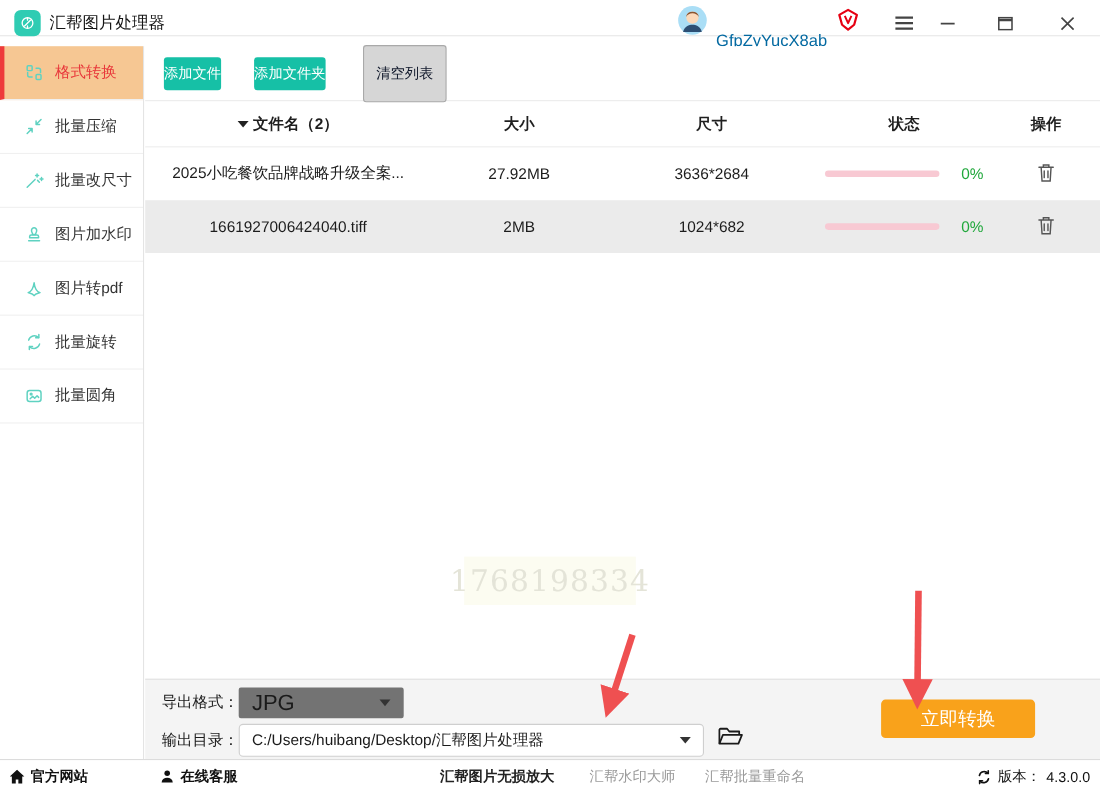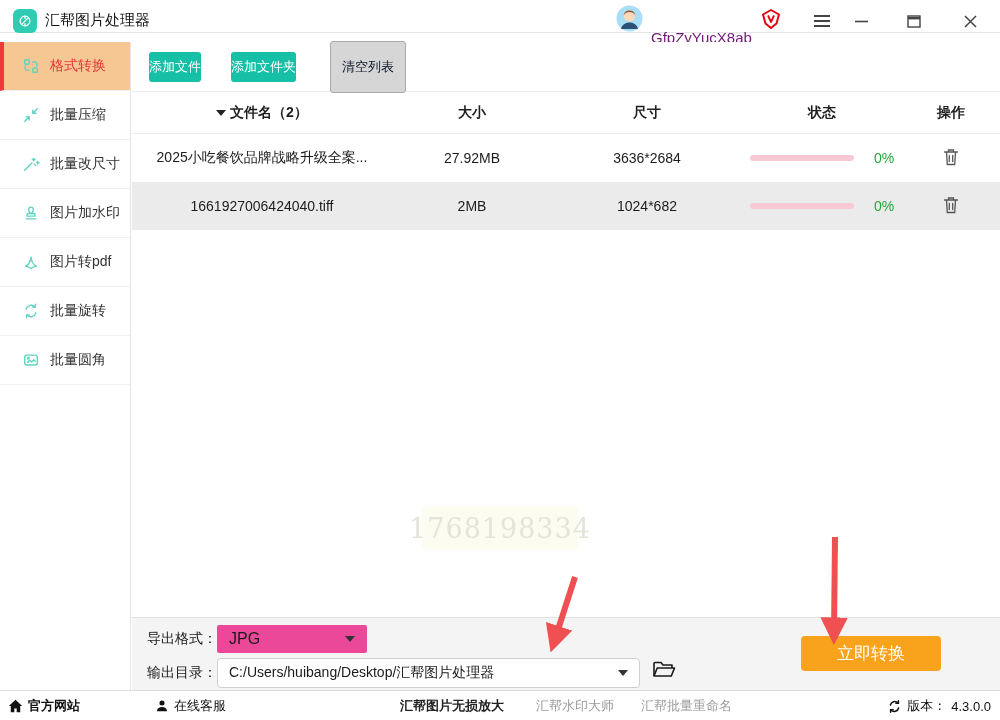--- a/index.html
+++ b/index.html
@@ -8,21 +8,21 @@
     position:relative; width:1000px; height:720px; background:#fff;
     overflow:hidden; font-family:"Liberation Sans", sans-serif; color:#1a1a1a;
     margin:0 auto;
   }
   
   .titlebar { position:absolute; left:0; top:0; right:0; height:33px; background:#fff; border-bottom:1px solid #e6e6e6; }
   .app-brand { position:absolute; left:13px; top:0; height:41px; display:flex; align-items:center; gap:8px; }
   .app-icon { width:24px; height:24px; border-radius:6px; background:#2fccb3; display:flex; align-items:center; justify-content:center; }
   .app-title { font-size:15px; color:#141414; }
   .user-group { position:absolute; left:616px; top:0; height:41px; display:flex; align-items:center; gap:8px; }
-  .username { font-size:15px; color:#701a75;margin-top:34px; }
+  .username { font-size:15px; color:#0369a1;margin-top:34px; }
   .win-btn { position:absolute; top:6px; width:30px; height:30px; display:flex; align-items:center; justify-content:center; cursor:pointer; background:none; border:none; }
   .wb-menu { left:807px; } .wb-min { left:846px; } .wb-max { left:899px; } .wb-close { left:955px; }
   
   .sidebar { position:absolute; left:0; top:42px; width:131px; bottom:30px; background:#fff; border-right:1px solid #e4e4e4; }
   .side-item { height:49px; border-bottom:1px solid #f0f0f0; display:flex; align-items:center; gap:10px; padding-left:22px; font-size:14px; color:#333; cursor:pointer; }
   .side-item.active { background:#f6c793; color:#e8383b; border-left:4px solid #ee3a3b; padding-left:18px; }
   .side-ic { width:18px; height:18px; flex:0 0 18px; }
   
   .main { position:absolute; left:132px; top:42px; right:0; bottom:30px; background:#fff; }
   .toolbar { height:50px; display:flex; align-items:center; padding-left:17px; gap:30px; border-bottom:1px solid #ebebeb; }
@@ -42,33 +42,33 @@
   .pct { color:#21a83c; font-size:14px; }
   .trash-btn { background:none; border:none; cursor:pointer; padding:2px; }
   
   .watermark { position:absolute; left:422px; top:506px; width:156px; height:44px; background:#fcfcf1;
     display:flex; align-items:center; justify-content:center; font-family:"DejaVu Serif", serif;
     font-size:27px; color:#e4e4d8; letter-spacing:1px; z-index:2; }
   
   .output-panel { position:absolute; left:0; right:0; bottom:0; height:73px; background:#f4f4f4; border-top:1px solid #e1e1e1; }
   .fld-label { position:absolute; font-size:14px; color:#1c1c1c; }
   .lab-fmt { left:15px; top:12px; } .lab-dir { left:15px; top:46px; }
-  .fmt-select { position:absolute; left:85px; top:7px; width:150px; height:28px; background:#ec4899; border:none; border-radius:2px;
-    display:flex; align-items:center; justify-content:space-between; padding:0 12px; font-size:16px; cursor:pointer; }
+  .fmt-select { position:absolute; left:85px; top:7px; width:150px; height:28px; background:#737373; border:none; border-radius:2px;
+    display:flex; align-items:center; justify-content:space-between; padding:0 12px; font-size:20px; cursor:pointer; }
   .dir-input { position:absolute; left:85px; top:40px; width:423px; height:30px; background:#fff; border:1px solid #cfcfcf; border-radius:4px;
     display:flex; align-items:center; justify-content:space-between; padding:0 11px; font-size:14px; cursor:text; }
   .dd-arrow { width:0; height:0; border-left:5px solid transparent; border-right:5px solid transparent; border-top:6px solid #333; }
   .folder-btn { position:absolute; left:520px; top:42px; background:none; border:none; cursor:pointer; }
   .convert-btn { position:absolute; left:669px; top:18px; width:140px; height:35px; background:#f9a21b; color:#fff;
     font-size:17px; border:none; border-radius:4px; cursor:pointer; }
   
   .statusbar { position:absolute; left:0; right:0; bottom:0; height:30px; background:#fff; border-top:1px solid #dcdcdc; font-size:13px; }
   .sb-item { position:absolute; top:0; height:30px; display:flex; align-items:center; gap:5px; }
   .sb-site { left:8px; font-weight:600; color:#111; cursor:pointer; }
-  .sb-service { left:155px; font-weight:400; color:#111; cursor:pointer; }
+  .sb-service { left:145px; font-weight:700; color:#111; cursor:pointer; }
   .sb-link1 { left:400px; color:#222; font-weight:600; cursor:pointer; }
   .sb-link2 { left:536px; color:#9a9a9a; cursor:pointer; }
   .sb-link3 { left:641px; color:#9a9a9a; cursor:pointer; }
   .sb-version { right:9px; color:#111; cursor:pointer; }
   
   .arrows { position:absolute; inset:0; pointer-events:none; z-index:60; }
 </style>
 </head>
 <body>
 

